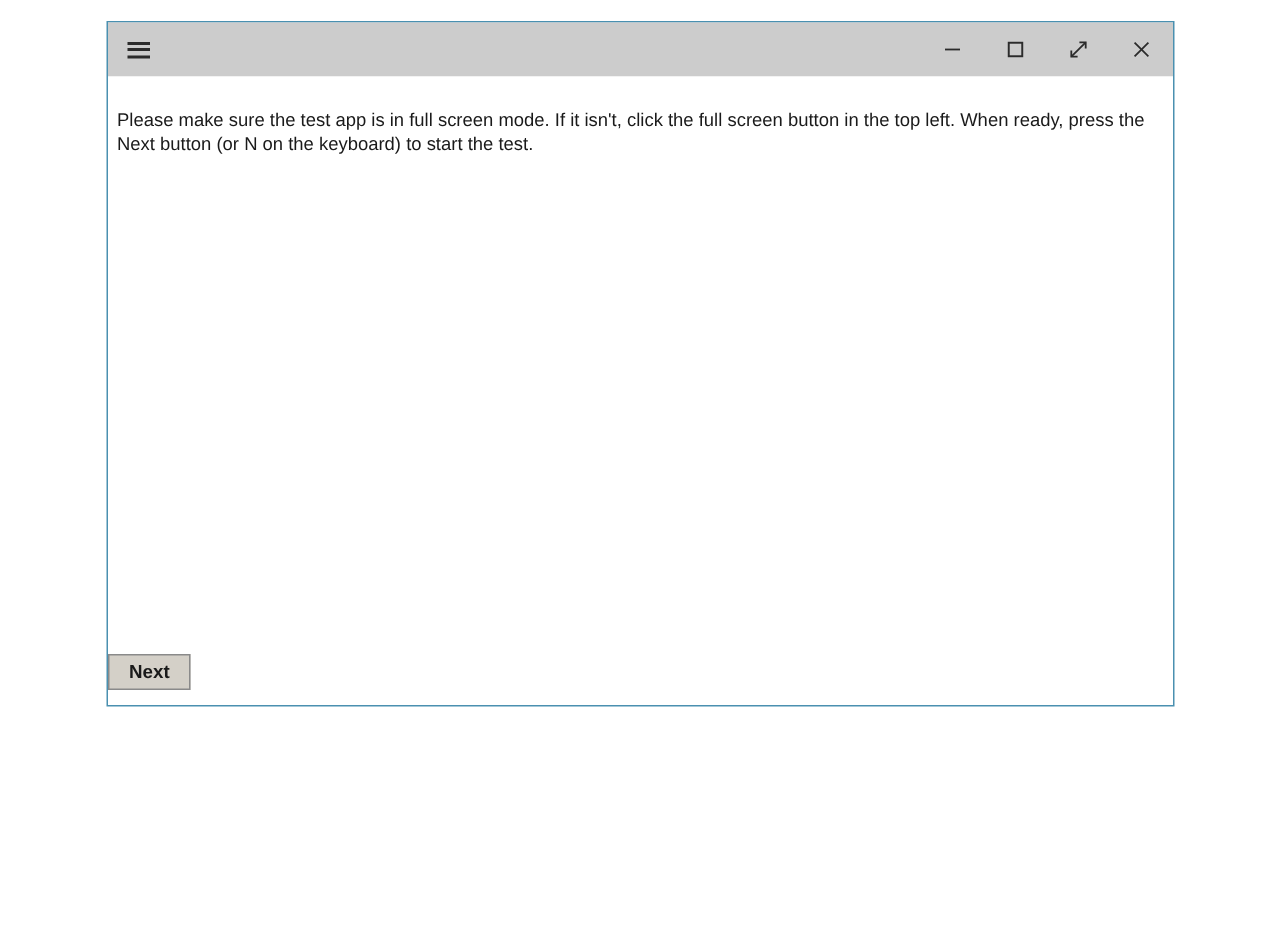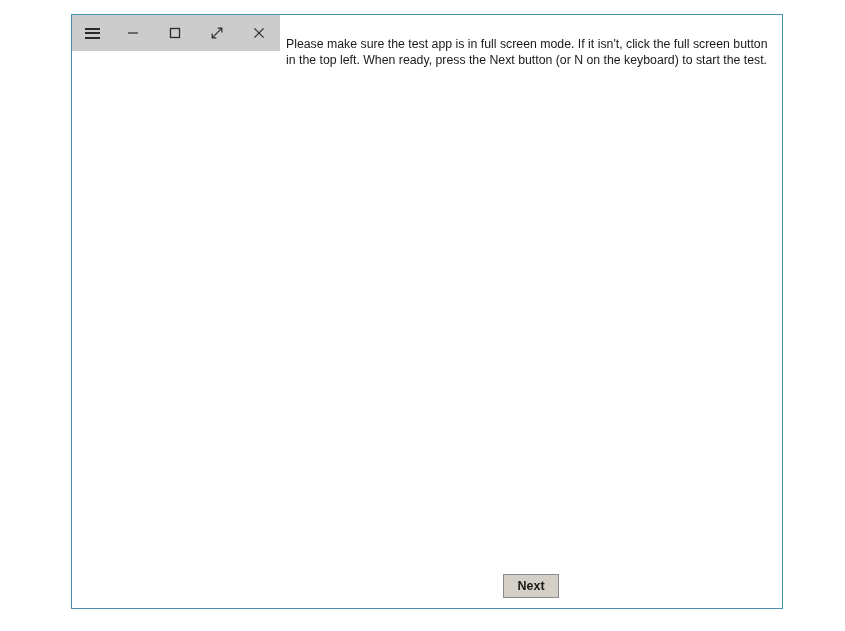--- a/index.html
+++ b/index.html
@@ -12,26 +12,26 @@
     background: #ffffff;
     font-family: "Liberation Sans", sans-serif;
     overflow: hidden;
   }
 
   #app-window {
     position: absolute;
     left: 71px;
     top: 14px;
     width: 712px;
-    height: 595px;
+    height: 457px;
     border: 1px solid #4a90b0;
     box-sizing: border-box;
     background: #ffffff;
     display: flex;
-    flex-direction: row;
+    flex-direction: column;
   }
 
   
   #title-bar {
     height: 36px;
     flex: 0 0 36px;
     background: #cccccc;
     display: flex;
     align-items: stretch;
     justify-content: space-between;
@@ -92,21 +92,21 @@
     text-align: left;
   }
 
   #footer-area {
     position: absolute;
     left: 0;
     right: 0;
     bottom: 10px;
     display: flex;
     align-items: center;
-    justify-content: center;
+    justify-content: flex-start;
   }
 
   #next-button {
     font-family: "Liberation Sans", sans-serif;
     font-size: 12.5px;
     font-weight: bold;
     color: #1a1a1a;
     background: #d4d0c8;
     border: 1px solid #8a8a8a;
     padding: 4px 13px;

